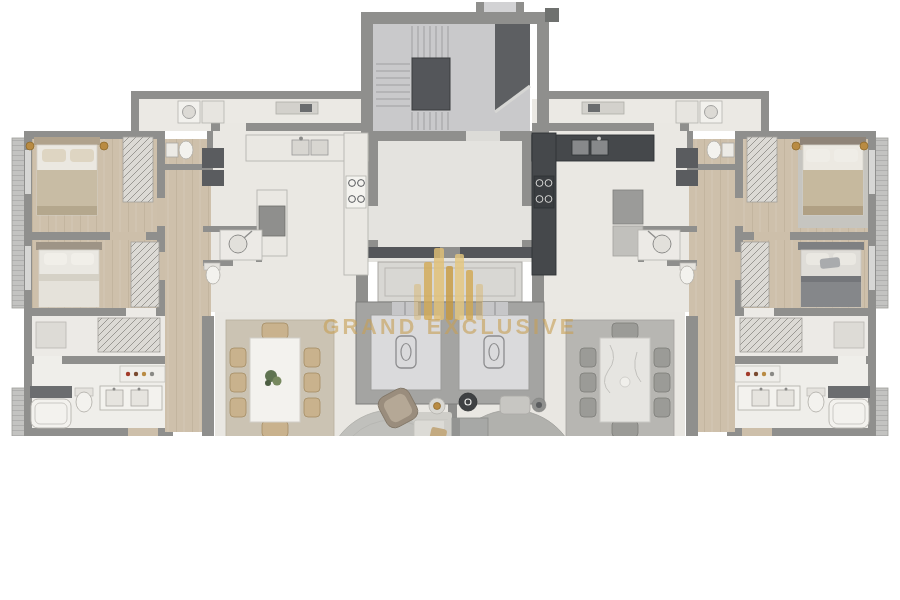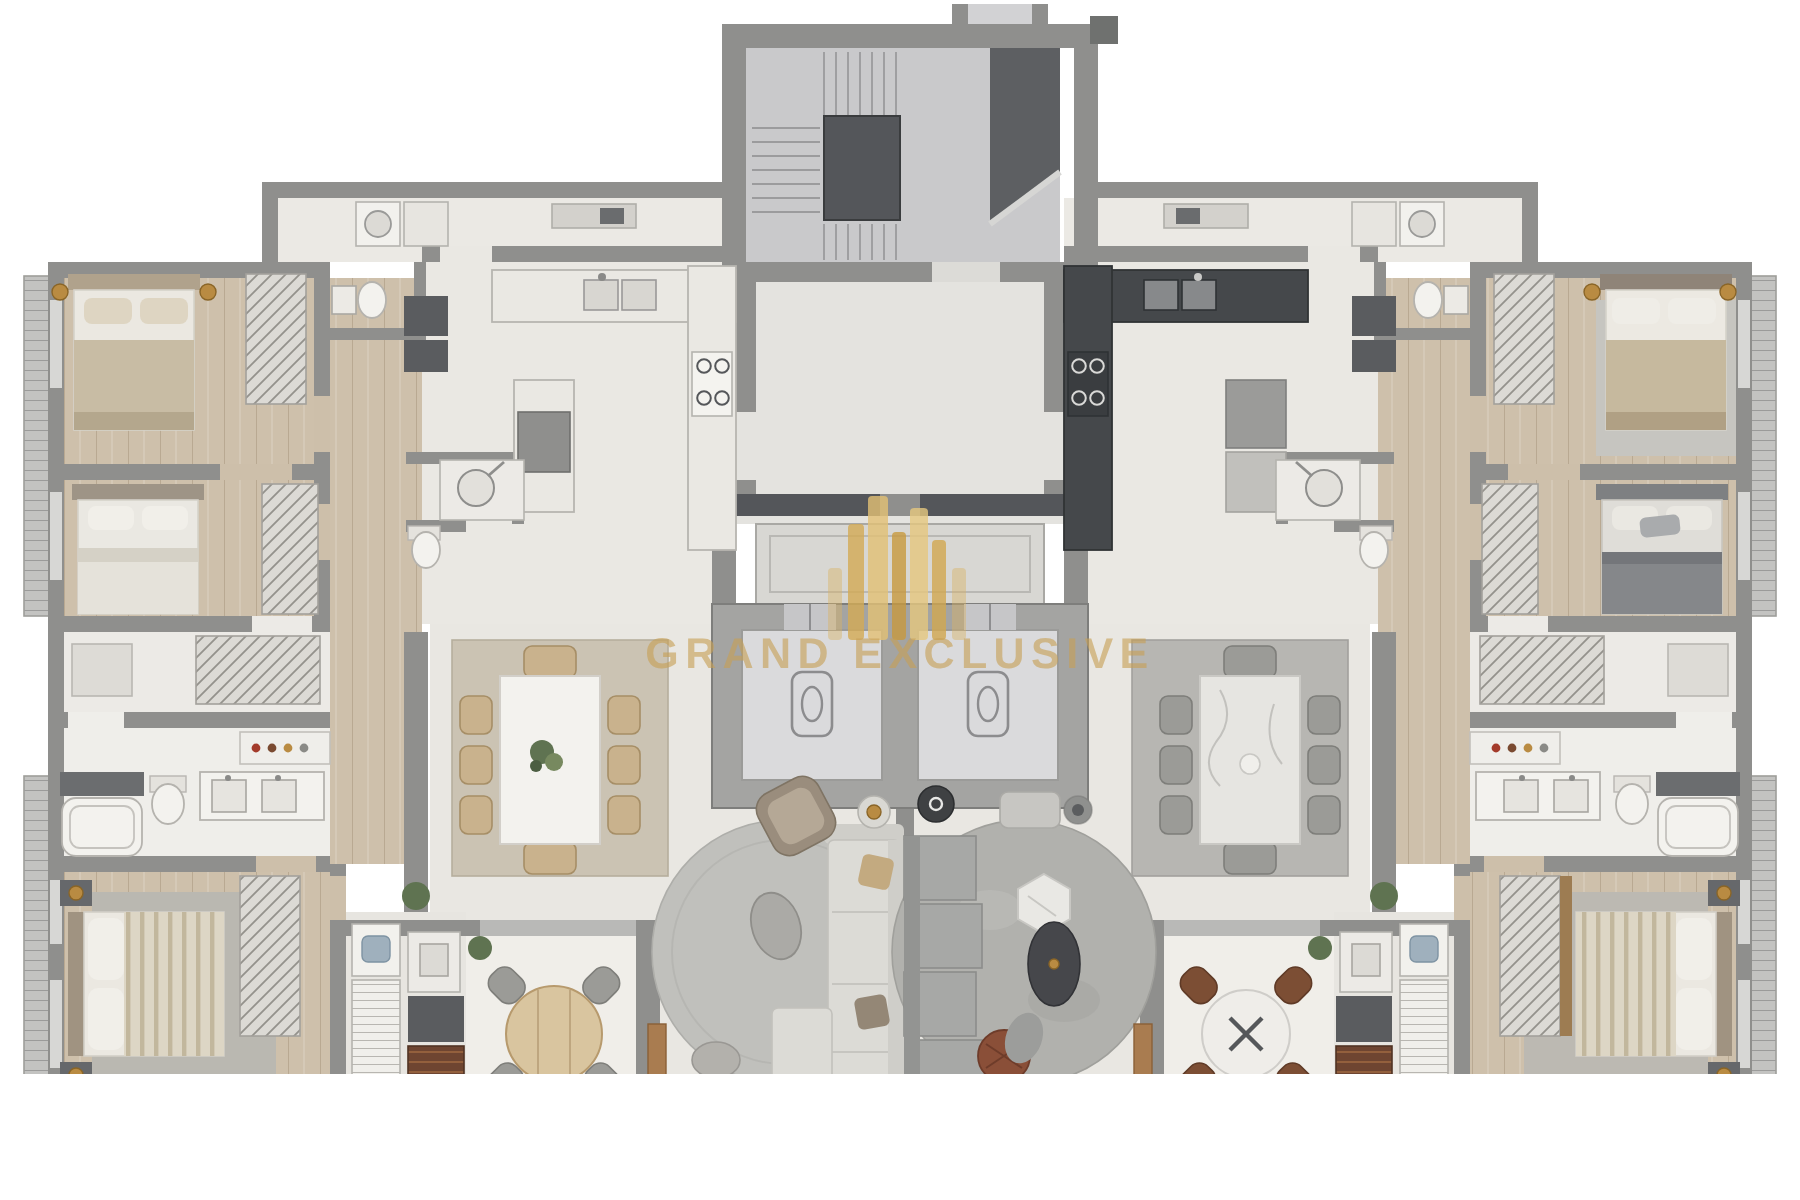--- a/index.html
+++ b/index.html
@@ -1,16 +1,16 @@
 <!DOCTYPE html>
 <html><head>
 <meta charset="utf-8">
 <style>
   html,body{margin:0;padding:0;background:#ffffff;}
-  .stage{position:relative;width:900px;height:537px;background:#ffffff;overflow:hidden;}
+  .stage{position:relative;width:900px;height:436px;background:#ffffff;overflow:hidden;}
   svg{display:block;}
   .wall{fill:#8f8f8d;}
   .wallD{fill:#54565a;}
   .hatch{fill:url(#patHatch);stroke:#a3a19c;stroke-width:.8;}
   .counter{fill:#eae8e3;stroke:#b7b5b0;stroke-width:.9;}
   .counterD{fill:#45484b;stroke:#303335;stroke-width:.9;}
   .fix{fill:#f3f2ee;stroke:#b5b3ae;stroke-width:.9;}
   .chairT{fill:#c9b28d;stroke:#a68e66;stroke-width:.8;}
   .chairG{fill:#9b9b97;stroke:#7e7e7a;stroke-width:.8;}
   .chairB{fill:#7c4e34;stroke:#5f3a26;stroke-width:.8;}

